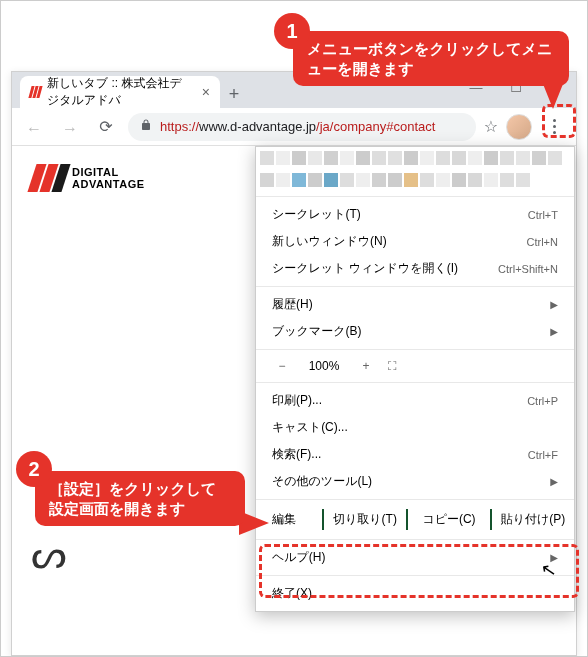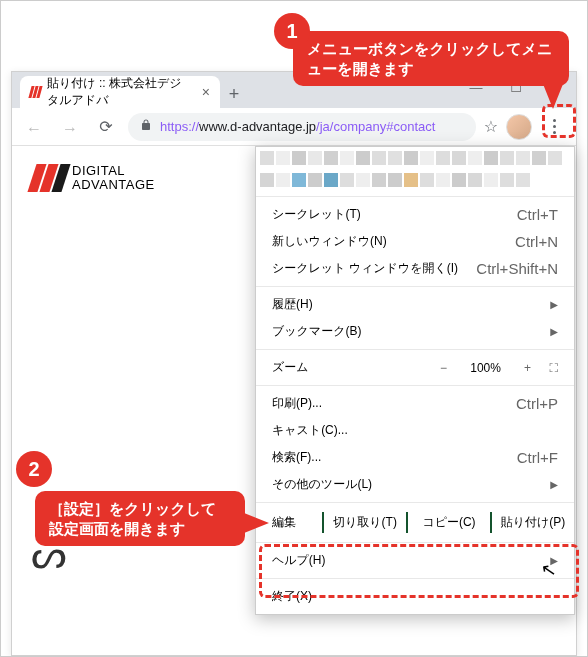--- a/index.html
+++ b/index.html
@@ -20,48 +20,48 @@
 .new-tab { width: 28px; height: 28px; display: flex; align-items: center; justify-content: center; color: #5f6368; font-size: 18px; cursor: pointer; }
 .window-controls { position: absolute; right: 0; top: 0; display: flex; }
 .window-controls div { width: 40px; height: 30px; display: flex; align-items: center; justify-content: center; color: #666; font-size: 13px; }
 
 .addr-bar { height: 38px; display: flex; align-items: center; padding: 0 8px; gap: 8px; border-bottom: 1px solid #e0e0e0; }
 .nav-btn { width: 28px; height: 28px; display: flex; align-items: center; justify-content: center; color: #5f6368; border-radius: 50%; }
 .nav-btn.disabled { color: #bbb; }
 .url-box { flex: 1; height: 28px; background: #f1f3f4; border-radius: 14px; display: flex; align-items: center; padding: 0 12px; font-size: 13px; gap: 8px; }
 .lock-icon { color: #5f6368; }
 .url-text { color: #202124; }
-.url-text .gray { color: #8b5cf6; margin-top: 28px; }
+.url-text .gray { color: #b91c1c; margin-top: 28px; }
 .star-icon { color: #5f6368; }
 .avatar { width: 26px; height: 26px; border-radius: 50%; background: linear-gradient(135deg, #f4c7a8, #d4a888); border: 1px solid #ddd; }
 .menu-dots { width: 28px; height: 28px; display: flex; flex-direction: column; align-items: center; justify-content: center; gap: 3px; }
 .menu-dots span { width: 3px; height: 3px; background: #5f6368; border-radius: 50%; }
 
 
 .red-dash { position: absolute; border: 3px dashed #e5332a; border-radius: 6px; z-index: 50; pointer-events: none; }
 
 
 .page-content { position: absolute; top: 76px; left: 0; right: 0; bottom: 0; background: #fff; padding: 16px 20px; }
 .logo-area { display: flex; align-items: center; gap: 6px; }
 .logo-bars { display: flex; gap: 2px; }
 .logo-bars span { width: 10px; height: 28px; transform: skewX(-18deg); }
 .logo-bars span:nth-child(1) { background: #e5332a; }
 .logo-bars span:nth-child(2) { background: #e5332a; }
 .logo-bars span:nth-child(3) { background: #1a1a1a; }
-.logo-text { font-size: 13px; font-weight: normal; letter-spacing: 0.5px; line-height: 1.1; }
+.logo-text { font-size: 11px; font-weight: bold; letter-spacing: 0.5px; line-height: 1.1; }
 .page-heading { text-align: center; font-size: 26px; margin-top: 40px; font-weight: normal; color: #333; }
 
 
 .chrome-menu { position: absolute; top: 145px; right: 12px; width: 320px; background: #fff; border: 1px solid #ccc; box-shadow: 0 4px 16px rgba(0,0,0,0.25); z-index: 40; font-size: 12px; }
 .menu-pixelated { height: 50px; display: flex; flex-wrap: wrap; padding: 4px; gap: 2px; border-bottom: 1px solid #e8e8e8; }
 .pixel { width: 14px; height: 14px; }
 .menu-section { border-bottom: 1px solid #e8e8e8; padding: 4px 0; }
 .menu-item { display: flex; justify-content: space-between; align-items: center; padding: 5px 16px; cursor: pointer; }
 .menu-item:hover, .menu-item.hover { background: #e8e8e8; }
-.menu-item .shortcut { color: #666; font-size: 15px; }
+.menu-item .shortcut { color: #666; font-size: 11px; }
 .menu-item .arrow { color: #666; font-size: 10px; }
 .zoom-row { display: flex; align-items: center; padding: 5px 16px; gap: 12px; }
 .zoom-row .label { flex: 1; }
 .zoom-btn { width: 20px; text-align: center; color: #666; }
 .zoom-val { width: 40px; text-align: center; }
 .fullscreen { color: #666; }
 .edit-row { display: flex; align-items: center; padding: 5px 0 5px 16px; }
 .edit-row .label { width: 50px; }
 .edit-btns { display: flex; flex: 1; }
 .edit-btn { flex: 1; text-align: center; border-left: 2px solid #14532d; padding: 2px 0; }
@@ -70,32 +70,32 @@
 .squiggle { position: absolute; left: 30px; top: 530px; font-size: 40px; color: #333; font-family: cursive; z-index: 5; }
 </style>
 </head>
 <body>
 
 <div class="callout-badge" style="top:12px; left:273px;">1</div>
 <div class="callout" style="top:30px; left:292px; width:276px;">メニューボタンをクリックしてメニューを開きます</div>
 <div class="callout-tail" style="top:78px; left:540px; border-left:12px solid transparent; border-right:12px solid transparent; border-top:30px solid #e5332a;"></div>
 
 <div class="callout-badge" style="top:450px; left:15px;">2</div>
-<div class="callout" style="top:490px; left:34px; width:210px;">［設定］をクリックして設定画面を開きます</div>
+<div class="callout" style="top:470px; left:34px; width:210px;">［設定］をクリックして設定画面を開きます</div>
 <div class="callout-tail" style="top:510px; left:238px; border-top:12px solid transparent; border-bottom:12px solid transparent; border-left:30px solid #e5332a;"></div>
 
 <div class="browser">
   <div class="tab-bar">
     <div class="tab">
       <div class="tab-favicon">
           <span></span>
           <span></span>
           <span></span>
         </div>
-      <span>貼り付け :: 株式会社デジタルアドバ</span>
+      <span>新しいタブ :: 株式会社デジタルアドバ</span>
       <span class="tab-close">×</span>
     </div>
     <div class="new-tab">+</div>
     <div class="window-controls">
       <div>—</div>
       <div>☐</div>
       <div>✕</div>
     </div>
   </div>
 
@@ -198,21 +198,20 @@
         <span>履歴(H)</span>
         <span class="arrow">▶</span>
       </div>
     <div class="menu-item">
         <span>ブックマーク(B)</span>
         <span class="arrow">▶</span>
       </div>
   </div>
   <div class="menu-section">
     <div class="zoom-row">
-      <span class="label">ズーム</span>
       <span class="zoom-btn">−</span>
       <span class="zoom-val">100%</span>
       <span class="zoom-btn">+</span>
       <span class="fullscreen">⛶</span>
     </div>
   </div>
   <div class="menu-section">
     <div class="menu-item">
         <span>印刷(P)...</span>
         <span class="shortcut">Ctrl+P</span>

